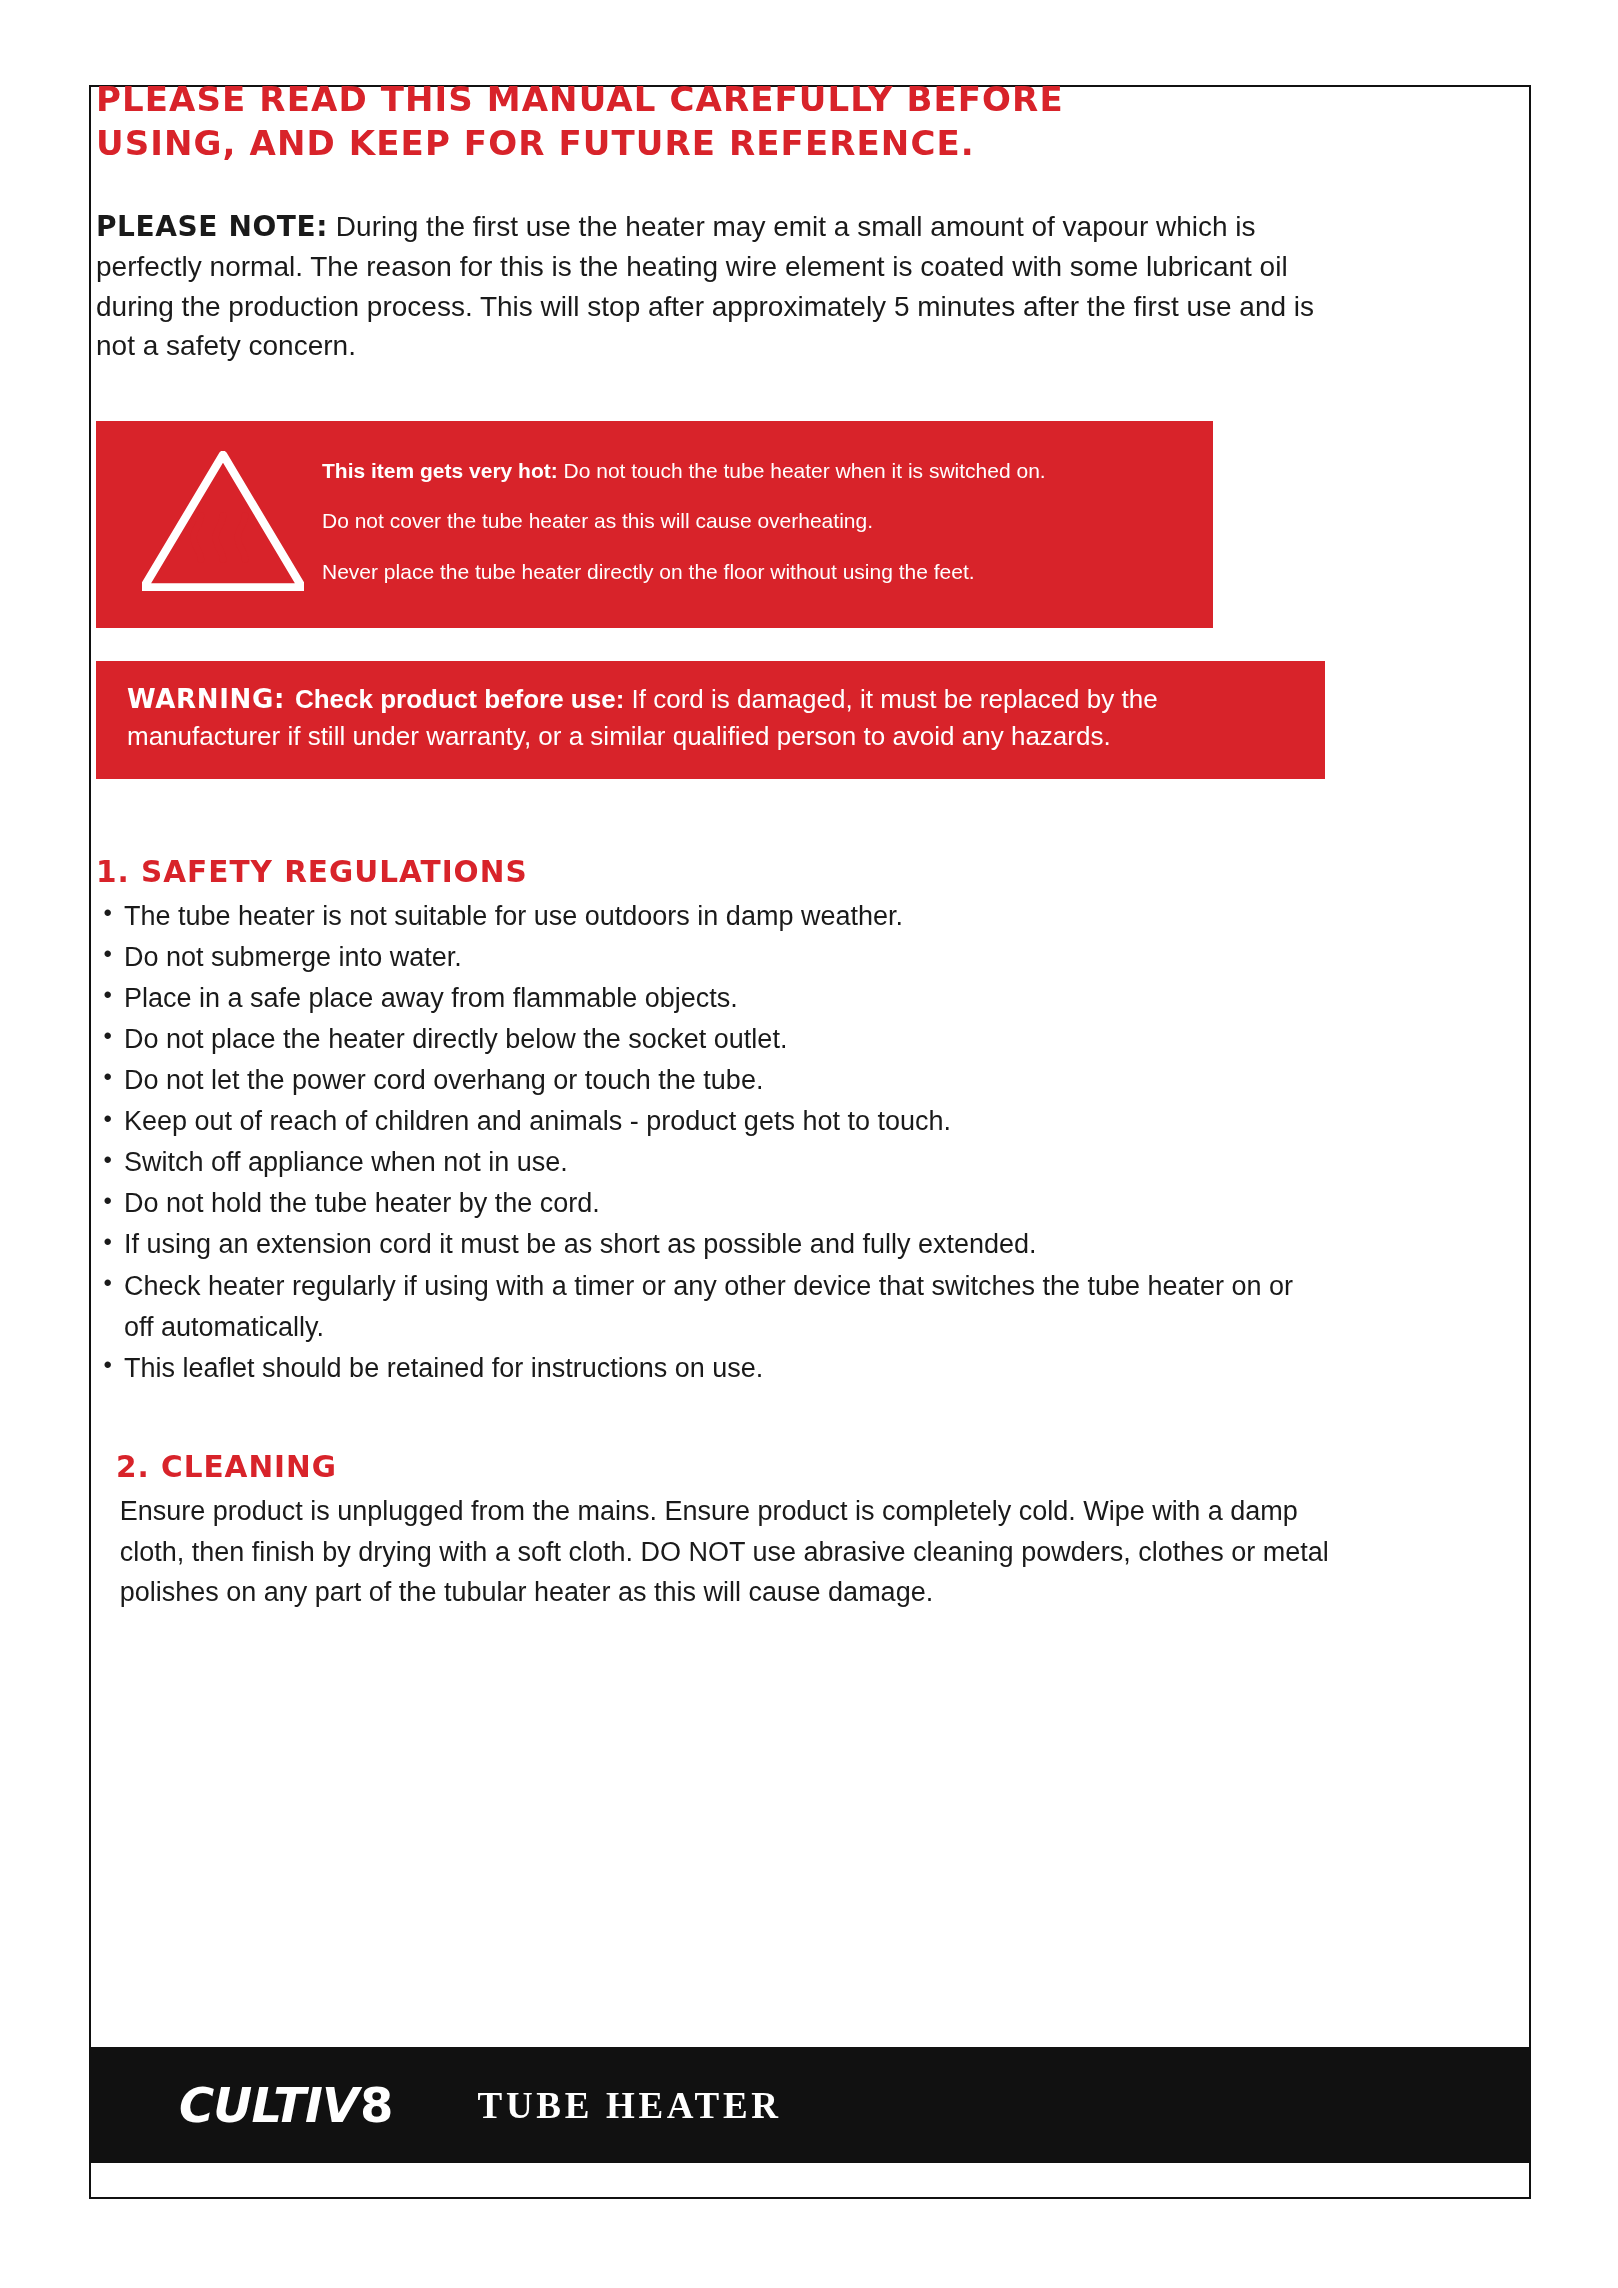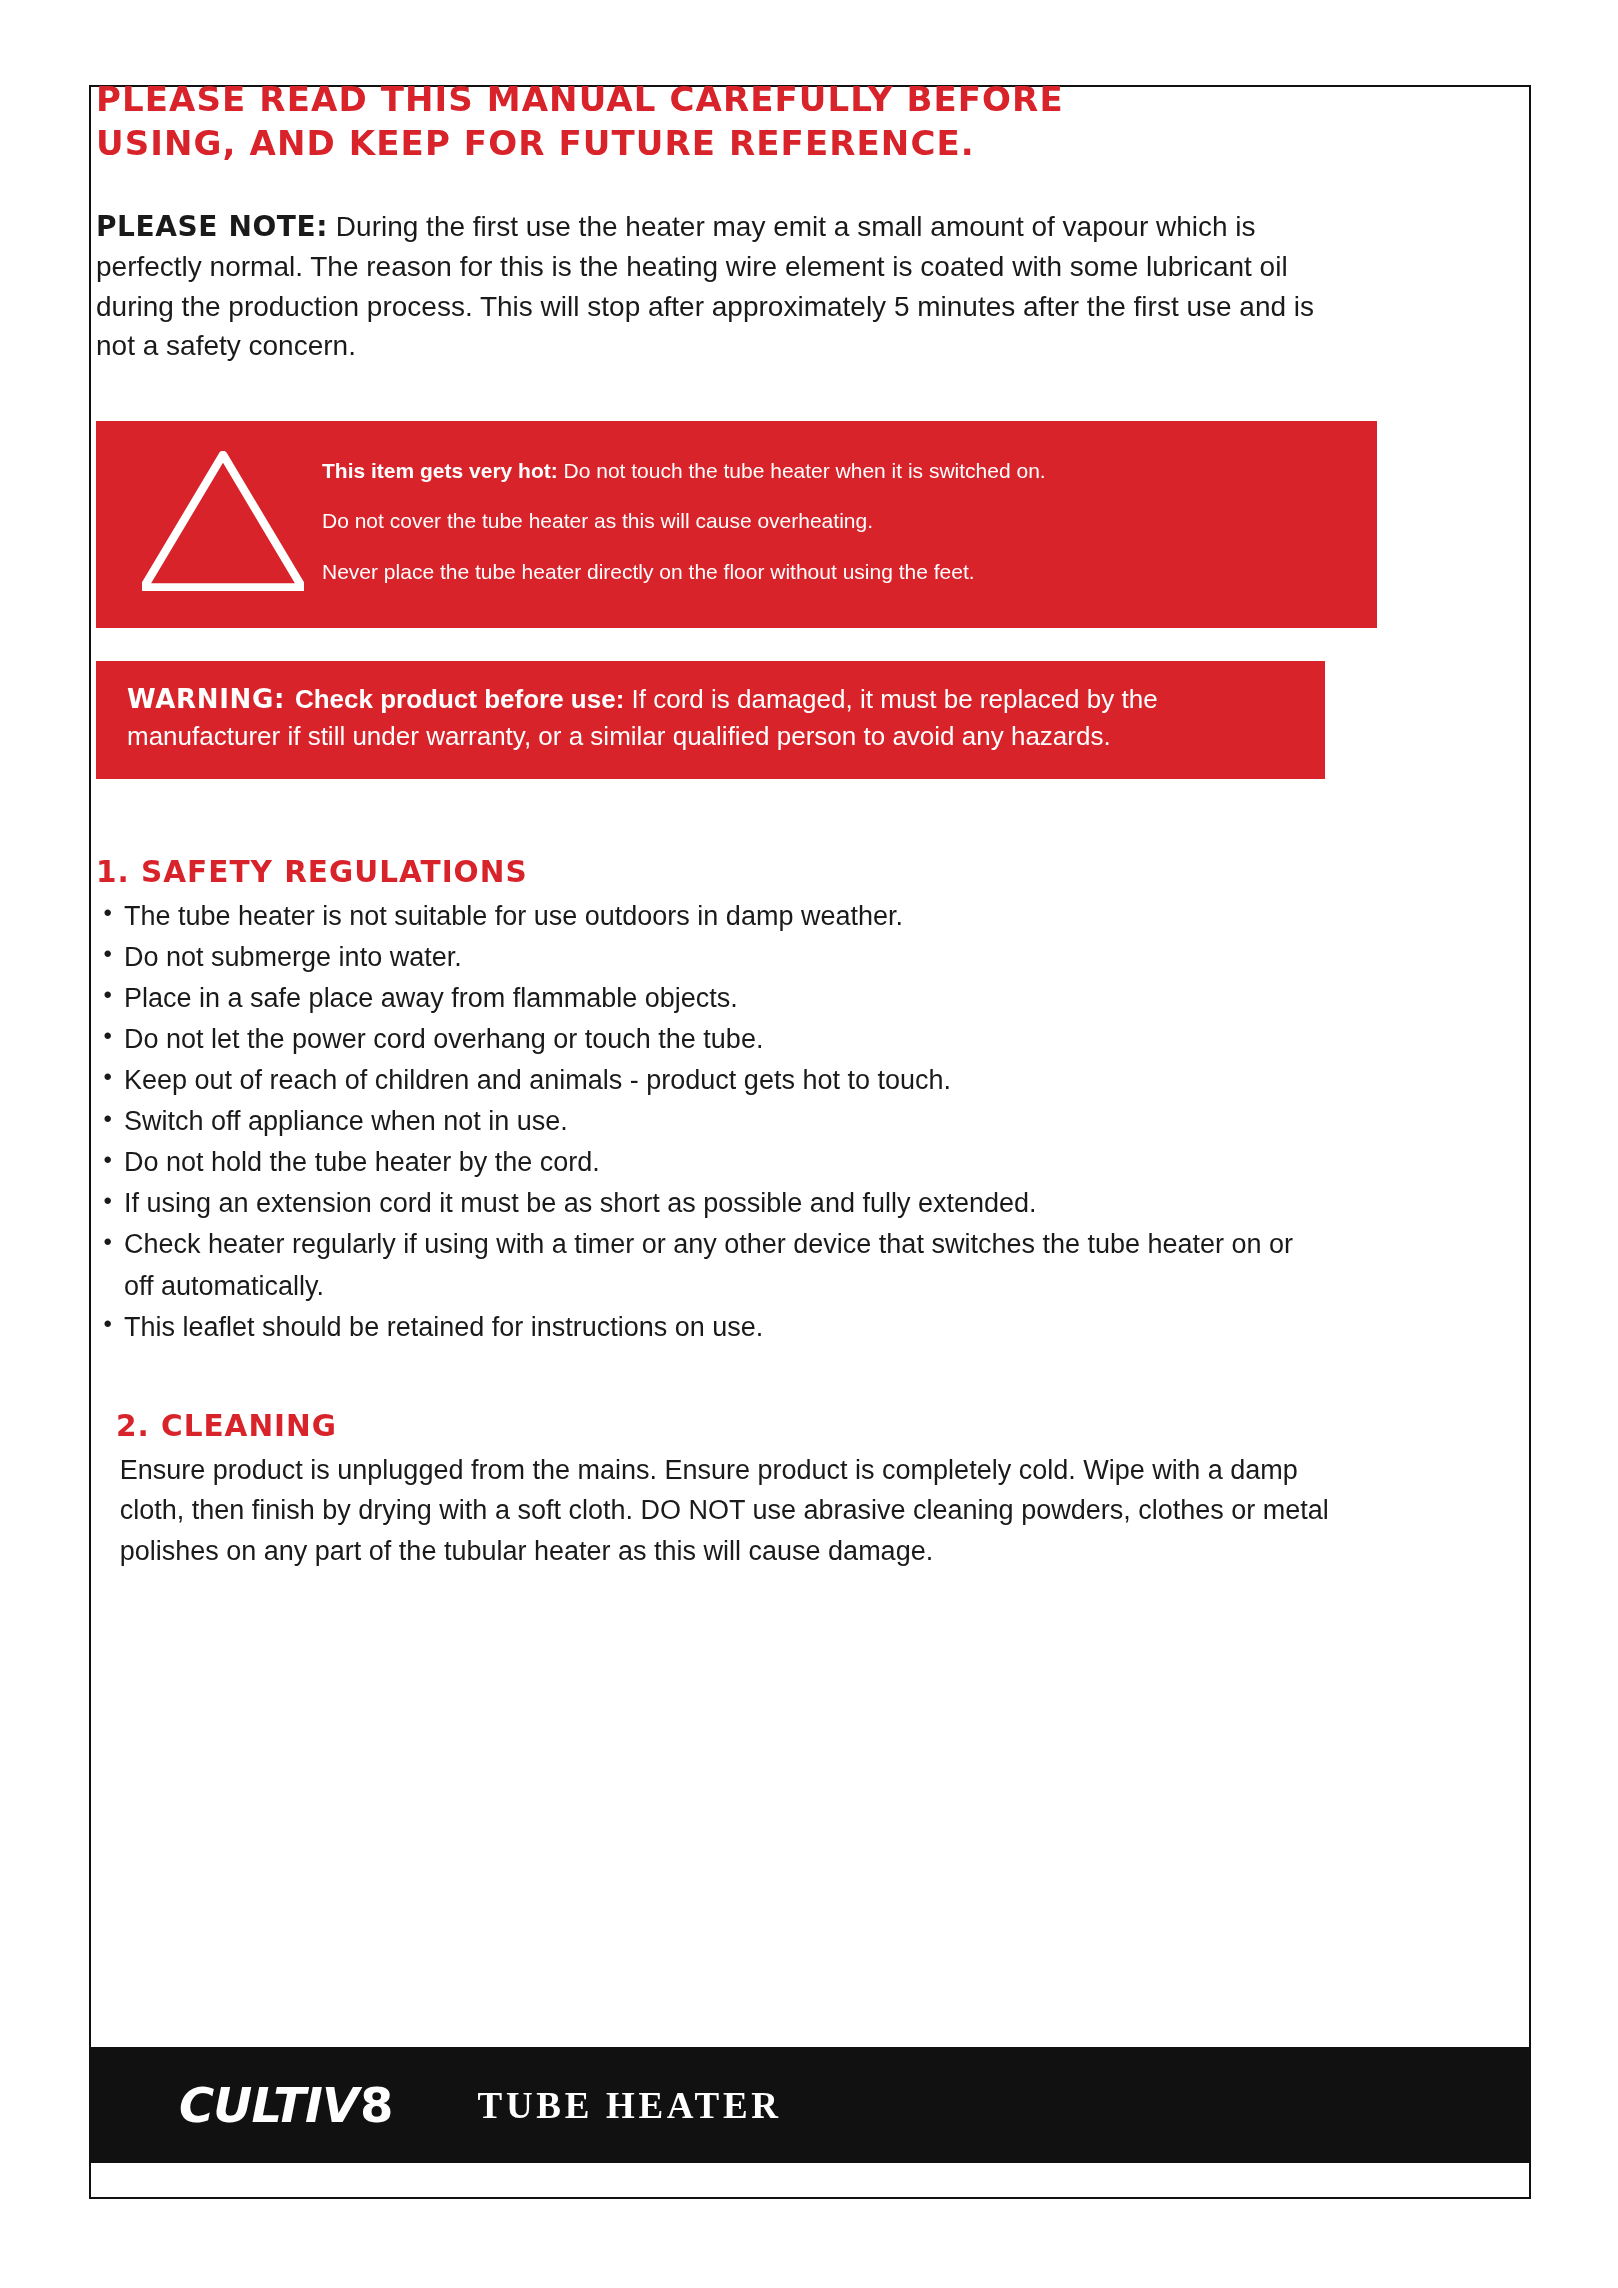--- a/index.html
+++ b/index.html
@@ -66,21 +66,21 @@
     font-family: "DejaVu Sans", sans-serif;
     font-weight: bold;
     letter-spacing: 0.6px;
     font-size: 28px;
   }
 
   
   .hotbox {
     background: #d8232a;
     color: #ffffff;
-    width: 1281px;
+    width: 1117px;
     min-height: 207px;
     box-sizing: border-box;
     padding: 24px 31px 24px 28px;
     display: flex;
     align-items: flex-start;
     margin-bottom: 33px;
   }
   .hotbox .tri-wrap {
     width: 198px;
     flex: 0 0 198px;
@@ -240,20 +240,21 @@
     <div class="warnbox">
       <p><span class="w1">WARNING: </span><span class="w2">Check product before use:</span><span> If cord is damaged, it must be replaced by the manufacturer if still under warranty, or a similar qualified person to avoid any hazards.</span></p>
     </div>
 
     <div class="safety-block">
       <h2 class="sec-title">1. SAFETY REGULATIONS</h2>
       <ul class="bullets">
         <li>The tube heater is not suitable for use outdoors in damp weather.</li>
         <li>Do not submerge into water.</li>
         <li>Place in a safe place away from flammable objects.</li>
+        <li>Do not place the heater directly below the socket outlet.</li>
         <li>Do not let the power cord overhang or touch the tube.</li>
         <li>Keep out of reach of children and animals - product gets hot to touch.</li>
         <li>Switch off appliance when not in use.</li>
         <li>Do not hold the tube heater by the cord.</li>
         <li>If using an extension cord it must be as short as possible and fully extended.</li>
         <li>Check heater regularly if using with a timer or any other device that switches the tube heater on or off automatically.</li>
         <li>This leaflet should be retained for instructions on use.</li>
       </ul>
     </div>
 

